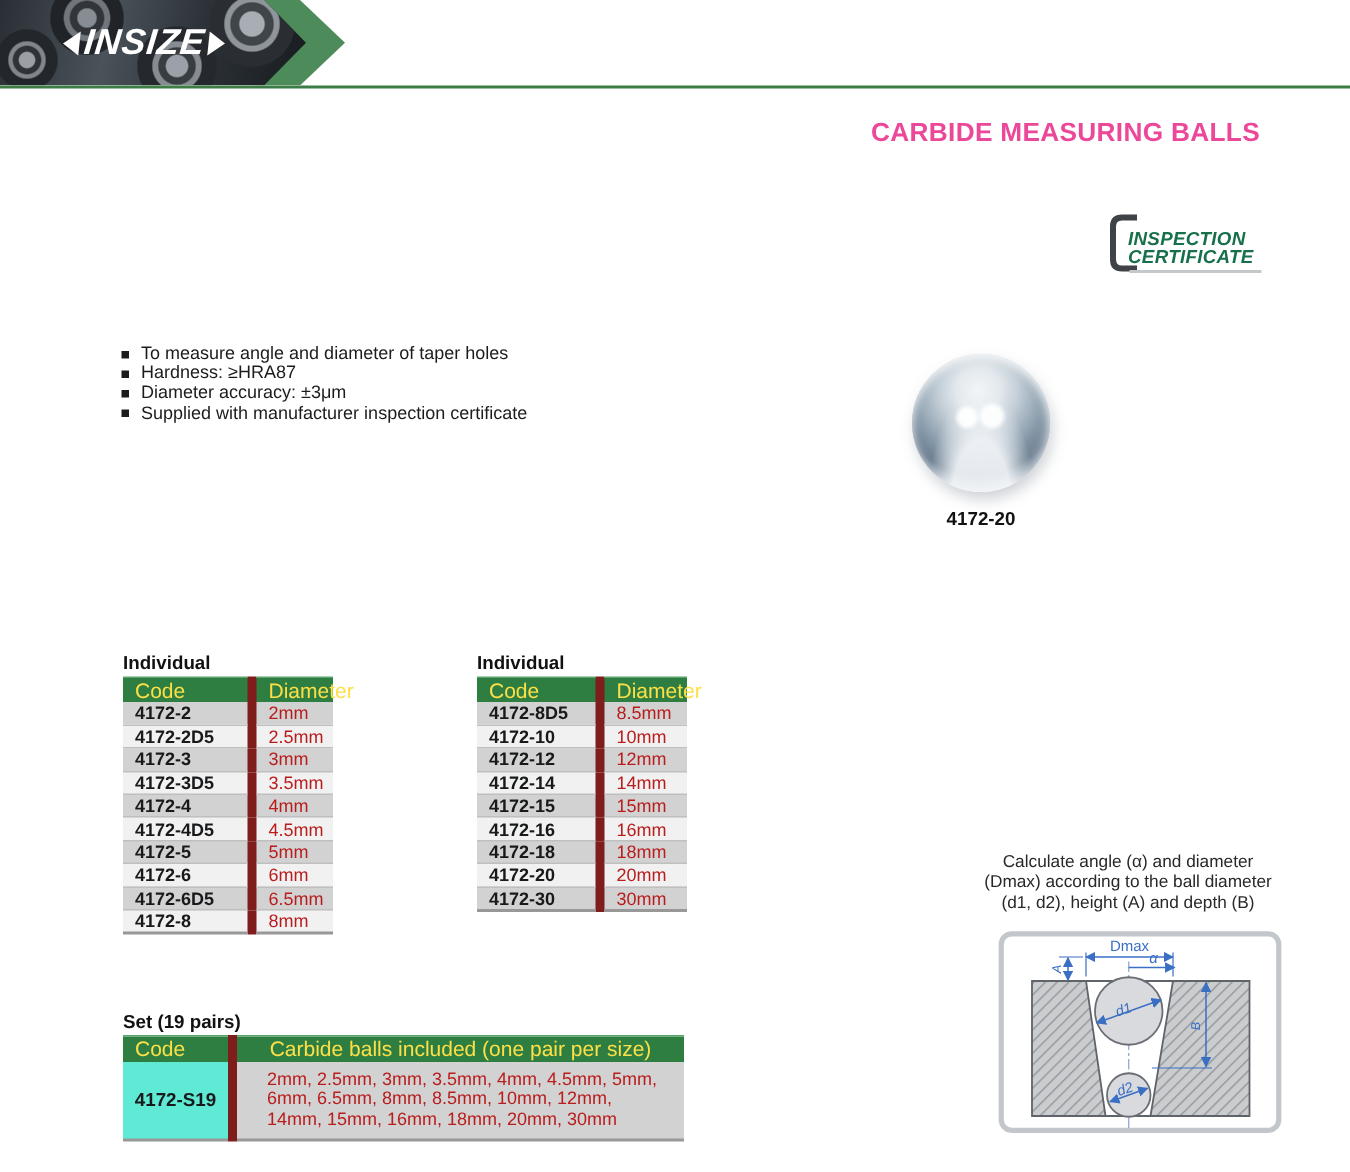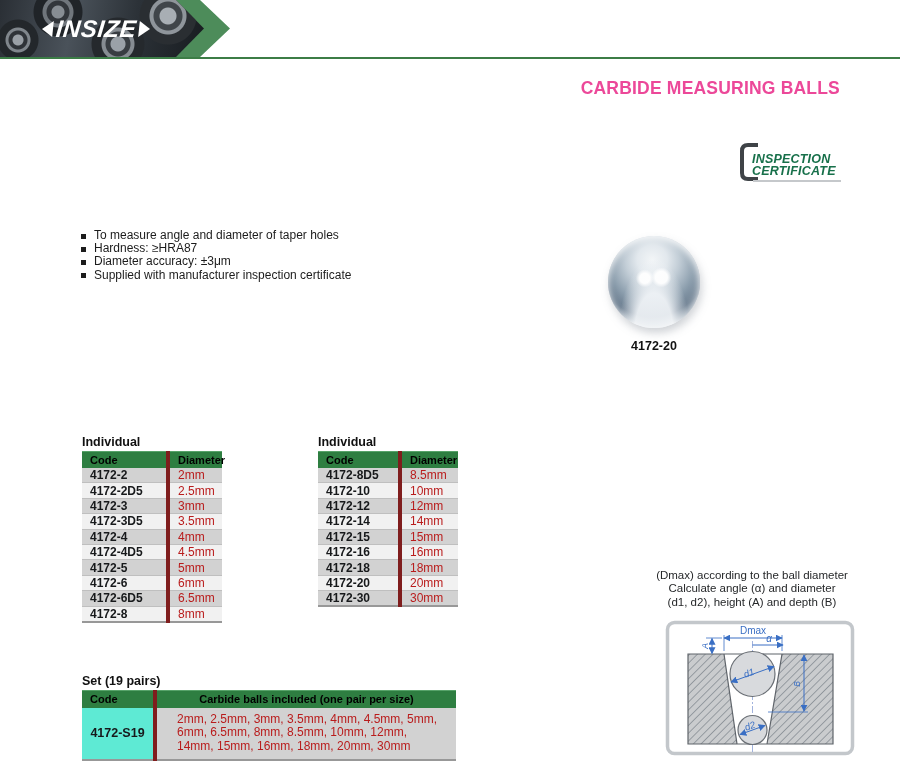--- a/index.html
+++ b/index.html
@@ -60,24 +60,24 @@
       radial-gradient(ellipse at 50% 108%, rgba(243,246,249,0.9) 0 30%, rgba(243,246,249,0) 55%),
       radial-gradient(circle at 48% 26%, #f2f5f7 0%, #e2e8ed 18%, #c3ced7 32%, #8d9fae 52%, #66798c 68%, #8b9cab 82%, #c7d0d8 96%);
     box-shadow: inset 0 3px 6px rgba(255,255,255,0.8), inset -2px -4px 8px rgba(255,255,255,0.4), 2px 5px 9px rgba(120,130,140,0.35);
   }
   .ball-caption { position: absolute; left: 604px; top: 339px; width: 100px; text-align: center; font-size: 12.5px; font-weight: bold; color: #121212; }
 
   
   .tbl-title { position: absolute; font-size: 12.5px; font-weight: bold; color: #111; }
   table.spec { position: absolute; border-collapse: collapse; table-layout: fixed; font-size: 12px; }
   table.spec th {
-    background: #2e7e41; color: #000000; font-size: 11px; font-weight: bold; text-align: left;
+    background: #2e7e41; color: #fde047; font-size: 14px; font-weight: normal; text-align: left;
     height: 16px; padding: 0 0 0 8px; border-top: 1px solid #57a369;
   }
-  table.spec th + th, table.spec td + td { border-left: 4px solid #7f1d1d; }
+  table.spec th + th, table.spec td + td { border-left: 6px solid #7f1d1d; }
   table.spec td { height: 15.4px; padding: 0 0 0 8px; border-bottom: 1px solid #bfbfbf; color: #b91c1c; }
   table.spec td:first-child { font-weight: bold; color: #17191b; }
   table.spec tbody tr:nth-child(odd) td { background: #d2d2d2; }
   table.spec tbody tr:nth-child(even) td { background: #f1f1f1; }
   table.spec tbody tr:last-child td { border-bottom: 2px solid #989898; }
 
   #table-individual-1 { left: 82px; top: 451px; width: 140px; }
   #table-individual-2 { left: 318px; top: 451px; width: 140px; }
 
   #table-set { left: 82px; top: 690px; width: 374px; }
@@ -233,22 +233,22 @@
         <td>20mm</td>
       </tr>
     <tr>
         <td>4172-30</td>
         <td>30mm</td>
       </tr>
   </tbody>
 </table>
 
 <div class="calc-note">
+  <div>Calculate angle (α) and diameter</div>
   <div>(Dmax) according to the ball diameter</div>
-  <div>Calculate angle (α) and diameter</div>
   <div>(d1, d2), height (A) and depth (B)</div>
 </div>
 
 <svg class="diagram" width="192" height="142" viewBox="0 0 192 142">
   <defs>
     <pattern id="hatch" patternUnits="userSpaceOnUse" width="5.5" height="5.5" patternTransform="rotate(45)">
       <rect width="5.5" height="5.5" fill="#caccce"></rect>
       <line x1="0" y1="0" x2="0" y2="5.5" stroke="#90969c" stroke-width="1.8"></line>
     </pattern>
     <marker id="arr" viewBox="0 0 10 10" refX="9" refY="5" markerWidth="7" markerHeight="7" orient="auto-start-reverse">

